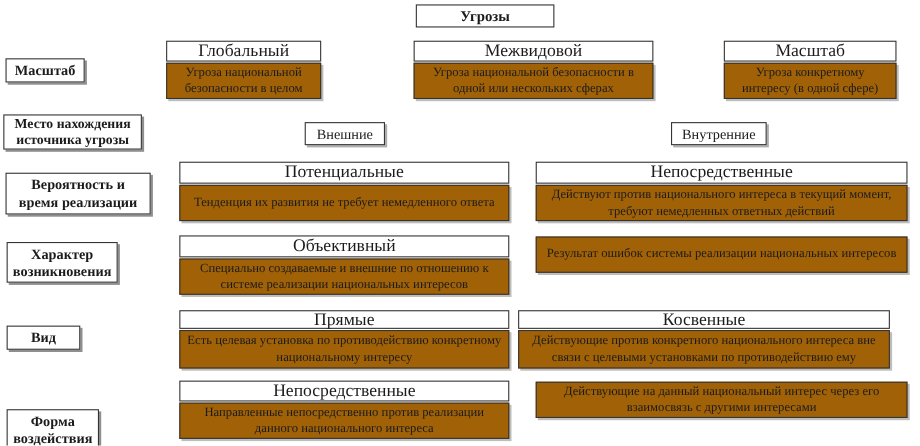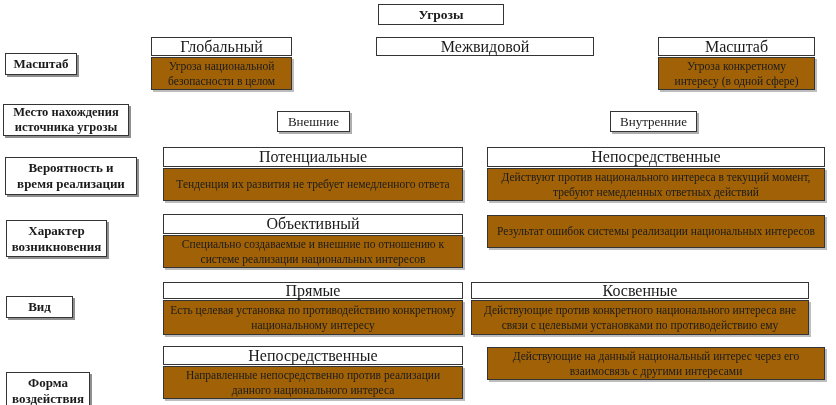--- a/index.html
+++ b/index.html
@@ -62,20 +62,21 @@
   <div class="box root-box" style="left:378px; top:4px; width:126px; height:21px;">Угрозы</div>
 
   <div class="box row-label" style="left:5px; top:53px; width:72px; height:22px;">Масштаб</div>
 
   <div class="cls" style="left:151px; top:37px; width:141px;">
     <div class="hd" style="height:19px;">Глобальный</div>
     <div class="bd" style="height:33px;">Угроза национальной безопасности в целом</div>
   </div>
   <div class="cls" style="left:376px; top:37px; width:218px;">
     <div class="hd" style="height:19px;">Межвидовой</div>
+    <div class="bd" style="height:33px;">Угроза национальной безопасности в одной или нескольких сферах</div>
   </div>
   <div class="cls" style="left:658px; top:37px; width:157px;">
     <div class="hd" style="height:19px;">Масштаб</div>
     <div class="bd" style="height:33px;">Угроза конкретному интересу (в одной сфере)</div>
   </div>
 
   <div class="box row-label" style="left:3px; top:104px; width:126px; height:32px; font-size:12.5px;">Место нахождения источника угрозы</div>
 
   <div class="box val-box" style="left:277px; top:111px; width:73px; height:21px;">Внешние</div>
   <div class="box val-box" style="left:610px; top:111px; width:87px; height:21px;">Внутренние</div>

